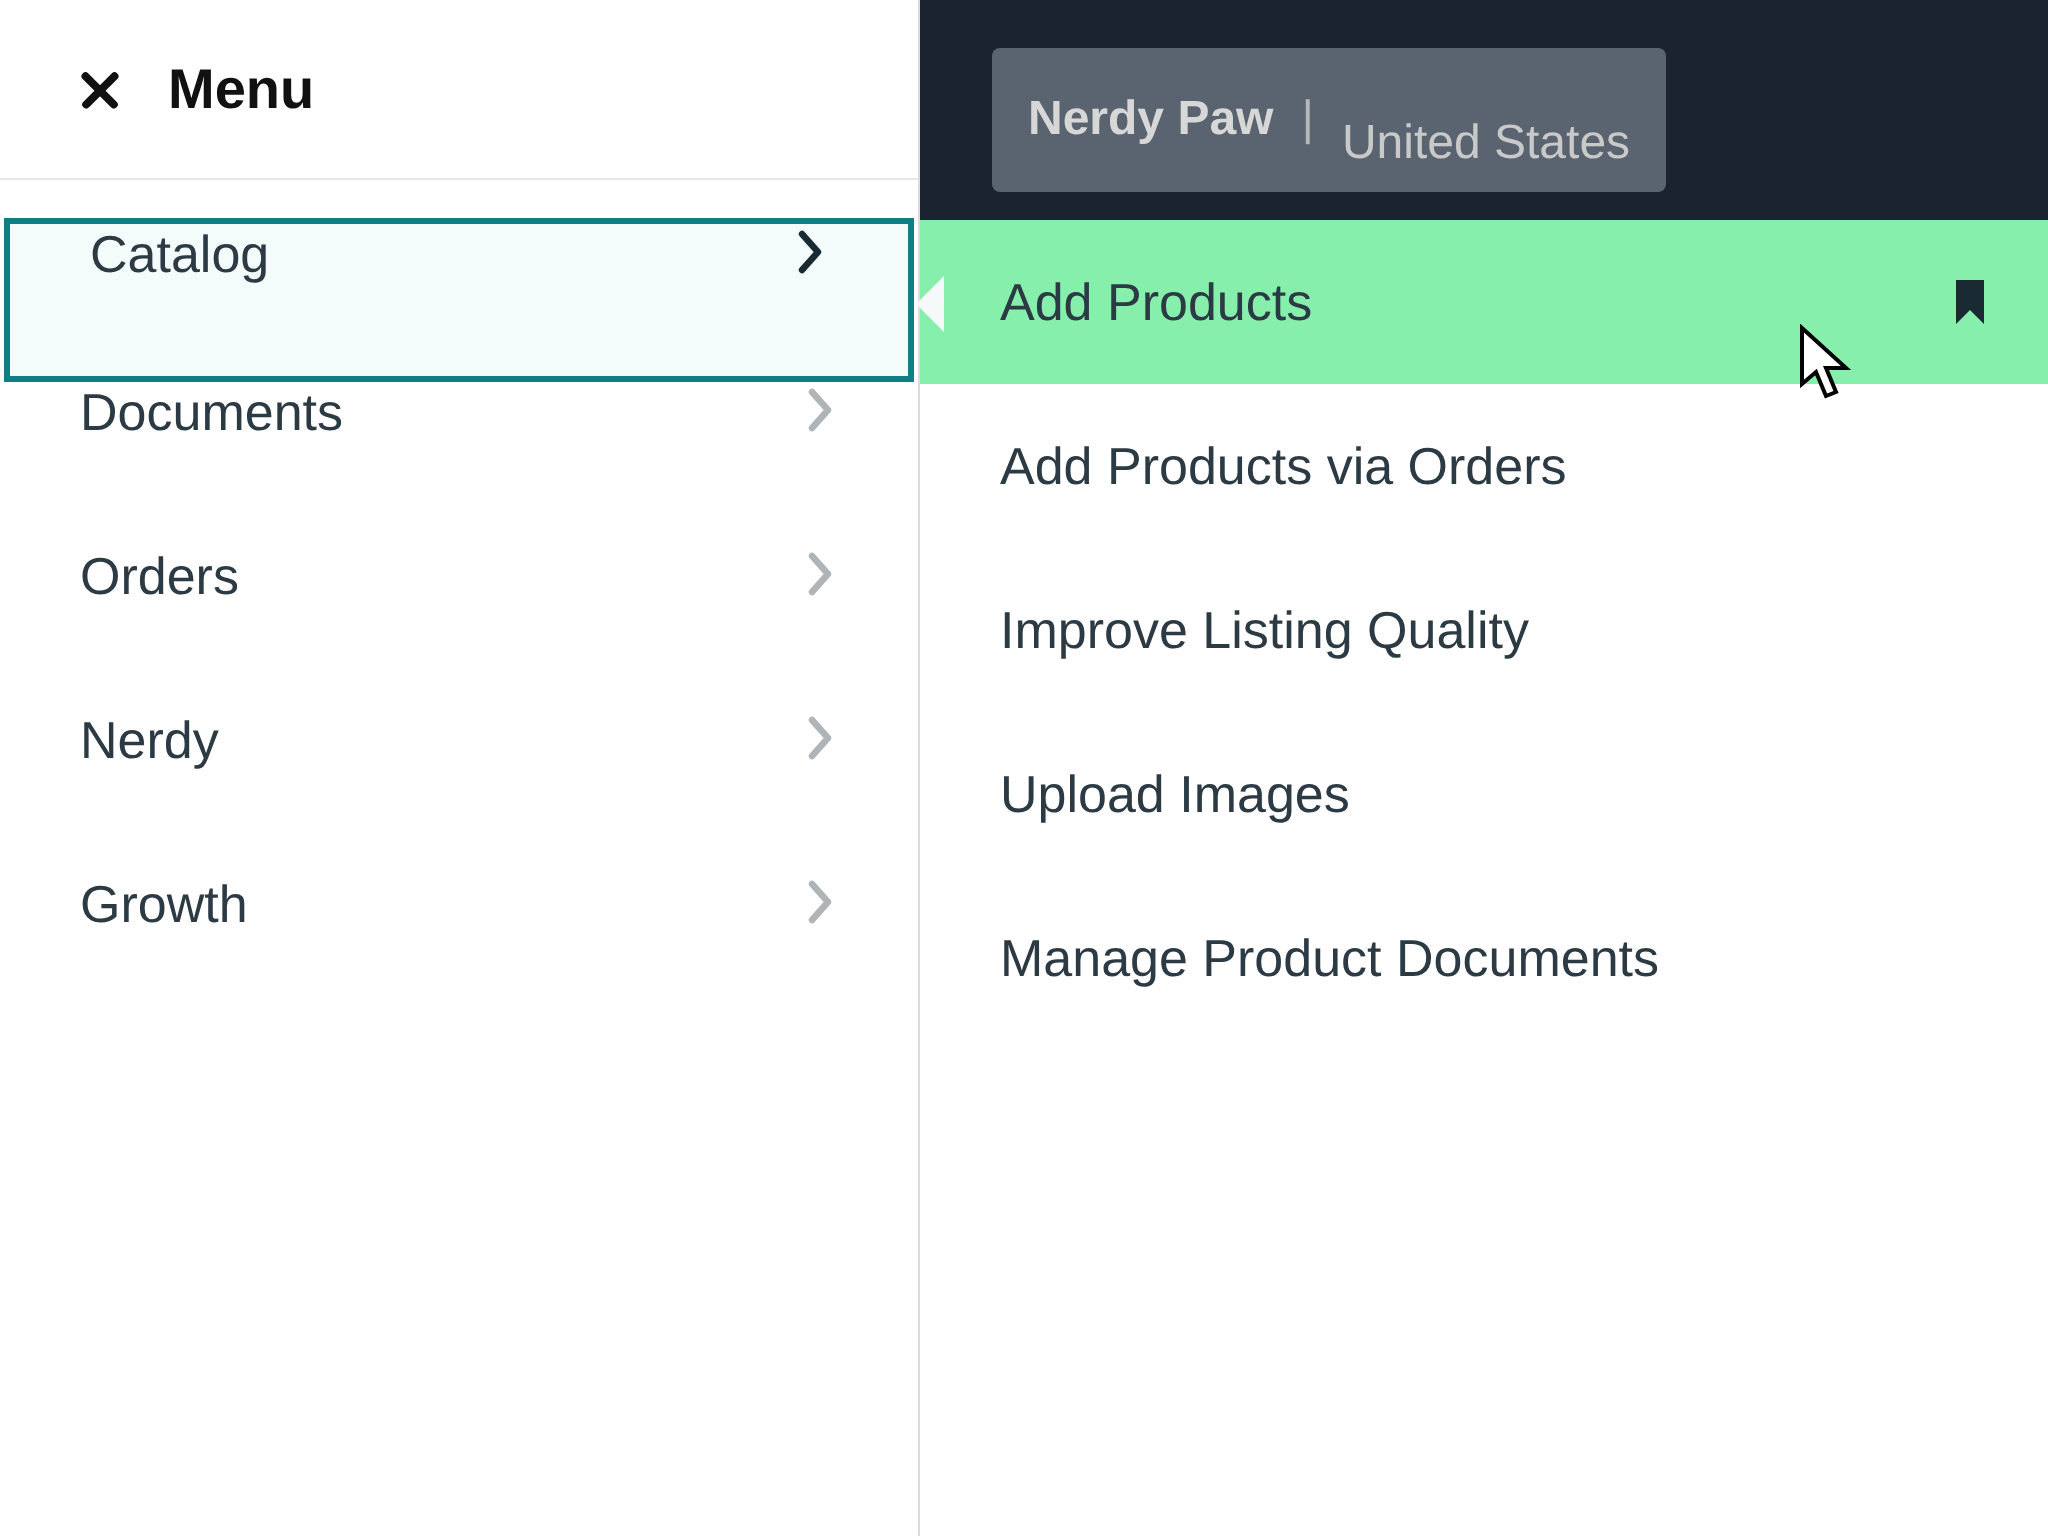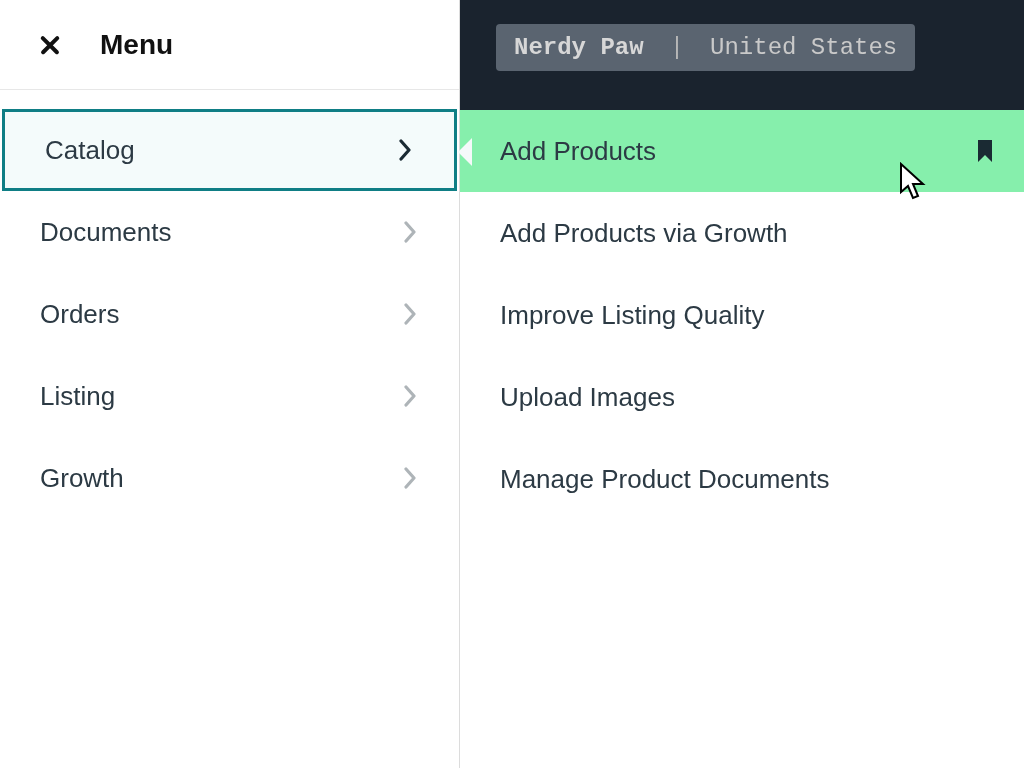--- a/index.html
+++ b/index.html
@@ -17,38 +17,37 @@
   }
   .store-pill {
     position: absolute;
     left: 36px; top: 24px;
     background: #5a6470;
     border-radius: 4px;
     padding: 10px 18px;
     color: #c9c9c9;
     font-size: 24px;
     display: flex; align-items: center;
-    gap: 20px;
-    font-family: Liberation Mono, monospace;
+    gap: 8px;
   }
   .store-pill .brand { color: #d7d7d7; font-weight: 700; }
   .store-pill .sep { color: #b7b7b7; padding: 0 6px; }
-  .store-pill .region { color: #c9c9c9; font-weight: 400; }
+  .store-pill .region { color: #c9c9c9; font-weight: 400; margin-top: 24px; }
 
   .sidebar {
     position: absolute;
     left: 0; top: 0; width: 460px; bottom: 0;
     background: #ffffff;
     border-right: 1px solid #dcdcdc;
   }
   .sidebar-header {
     height: 90px;
     display: flex; align-items: center;
     padding-left: 36px;
-    gap: 36px;
+    gap: 20px;
     border-bottom: 1px solid #e7e7e7;
   }
   .close-x {
     width: 28px; height: 28px;
     position: relative;
     cursor: pointer;
   }
   .close-x::before, .close-x::after {
     content: "";
     position: absolute; left: 50%; top: 50%;
@@ -57,21 +56,21 @@
     border-radius: 2px;
   }
   .close-x::before { transform: translate(-50%,-50%) rotate(45deg); }
   .close-x::after  { transform: translate(-50%,-50%) rotate(-45deg); }
   .menu-title { font-size: 28px; font-weight: 700; color: #111; }
 
   .side-list { padding-top: 20px; }
   .side-item {
     position: relative;
     height: 82px;
-    display: flex; align-items: center; justify-content: space-between;
+    display: flex; align-items: flex-start; justify-content: space-between;
     padding: 0 40px 0 40px;
     font-size: 26px;
     color: #2c3a44;
     cursor: pointer;
   }
   .side-item.active {
     background: #f4fbfb;
     border: 3px solid #0f7e85;
     margin: -1px 2px 0 2px;
   }
@@ -159,21 +158,21 @@
     </div>
     <div class="side-item">
       <span>Orders</span>
       <span class="chevron">
           <svg viewBox="0 0 14 22">
             <path d="M3 2 L11 11 L3 20"></path>
           </svg>
         </span>
     </div>
     <div class="side-item">
-      <span>Listing</span>
+      <span>Nerdy</span>
       <span class="chevron">
           <svg viewBox="0 0 14 22">
             <path d="M3 2 L11 11 L3 20"></path>
           </svg>
         </span>
     </div>
     <div class="side-item">
       <span>Growth</span>
       <span class="chevron">
           <svg viewBox="0 0 14 22">
@@ -189,21 +188,21 @@
 <div class="submenu">
   <div class="sub-item hover">
     <span>Add Products</span>
     <span class="bookmark">
       <svg viewBox="0 0 18 24">
           <path d="M2 1 H16 V23 L9 16 L2 23 Z" fill="#1a2a33"></path>
         </svg>
     </span>
   </div>
   <div class="sub-item">
-    <span>Add Products via Growth</span>
+    <span>Add Products via Orders</span>
   </div>
   <div class="sub-item">
     <span>Improve Listing Quality</span>
   </div>
   <div class="sub-item">
     <span>Upload Images</span>
   </div>
   <div class="sub-item">
     <span>Manage Product Documents</span>
   </div>

